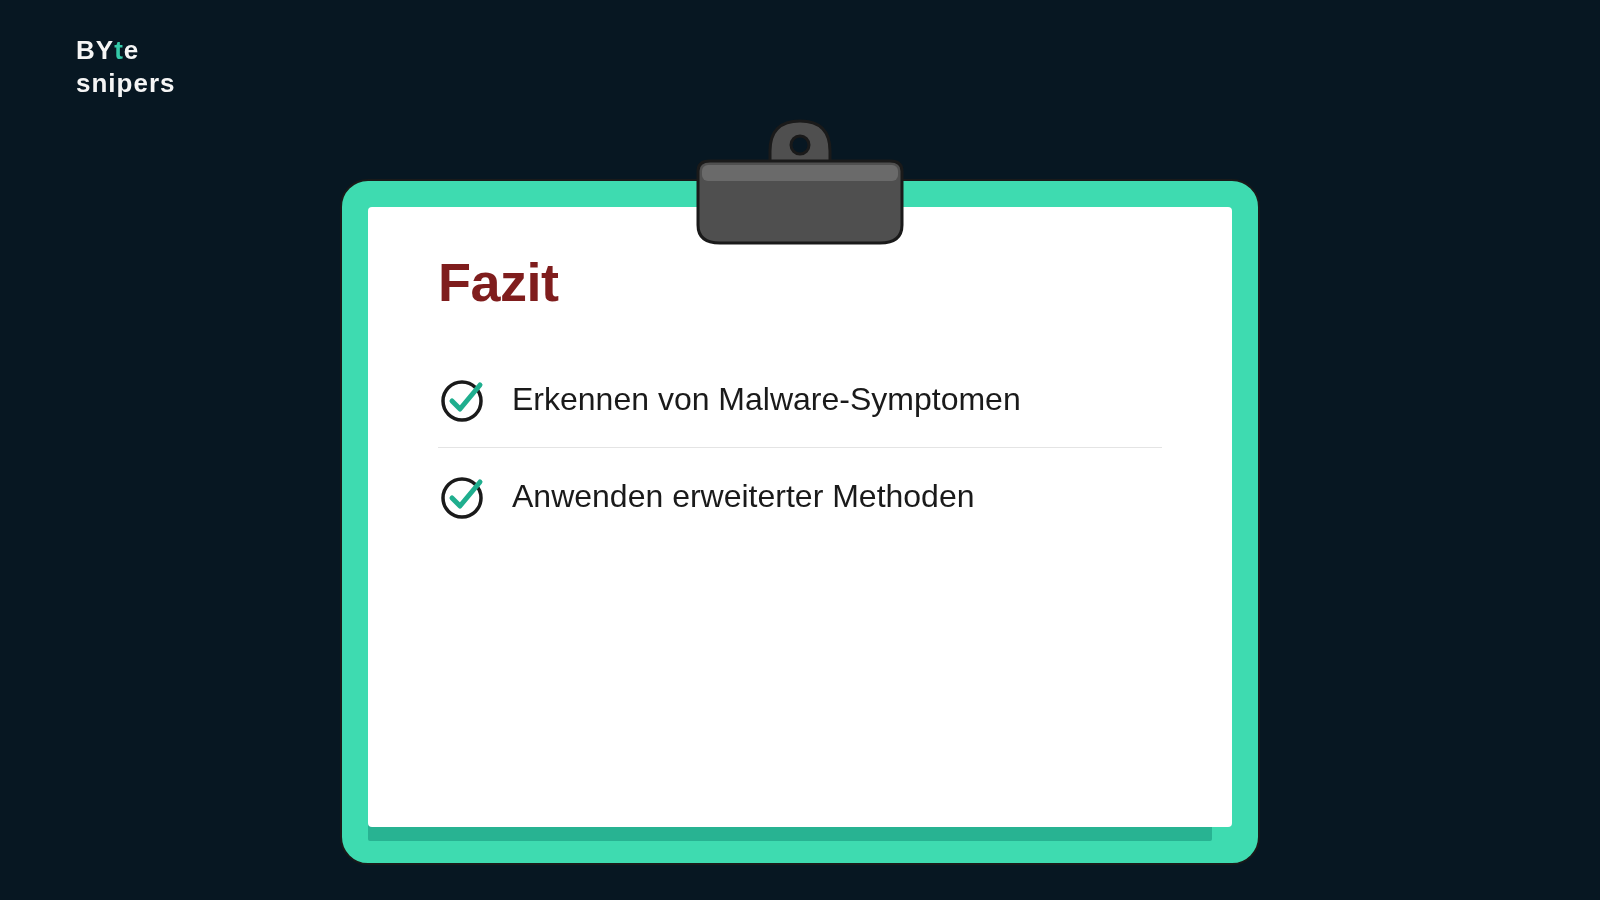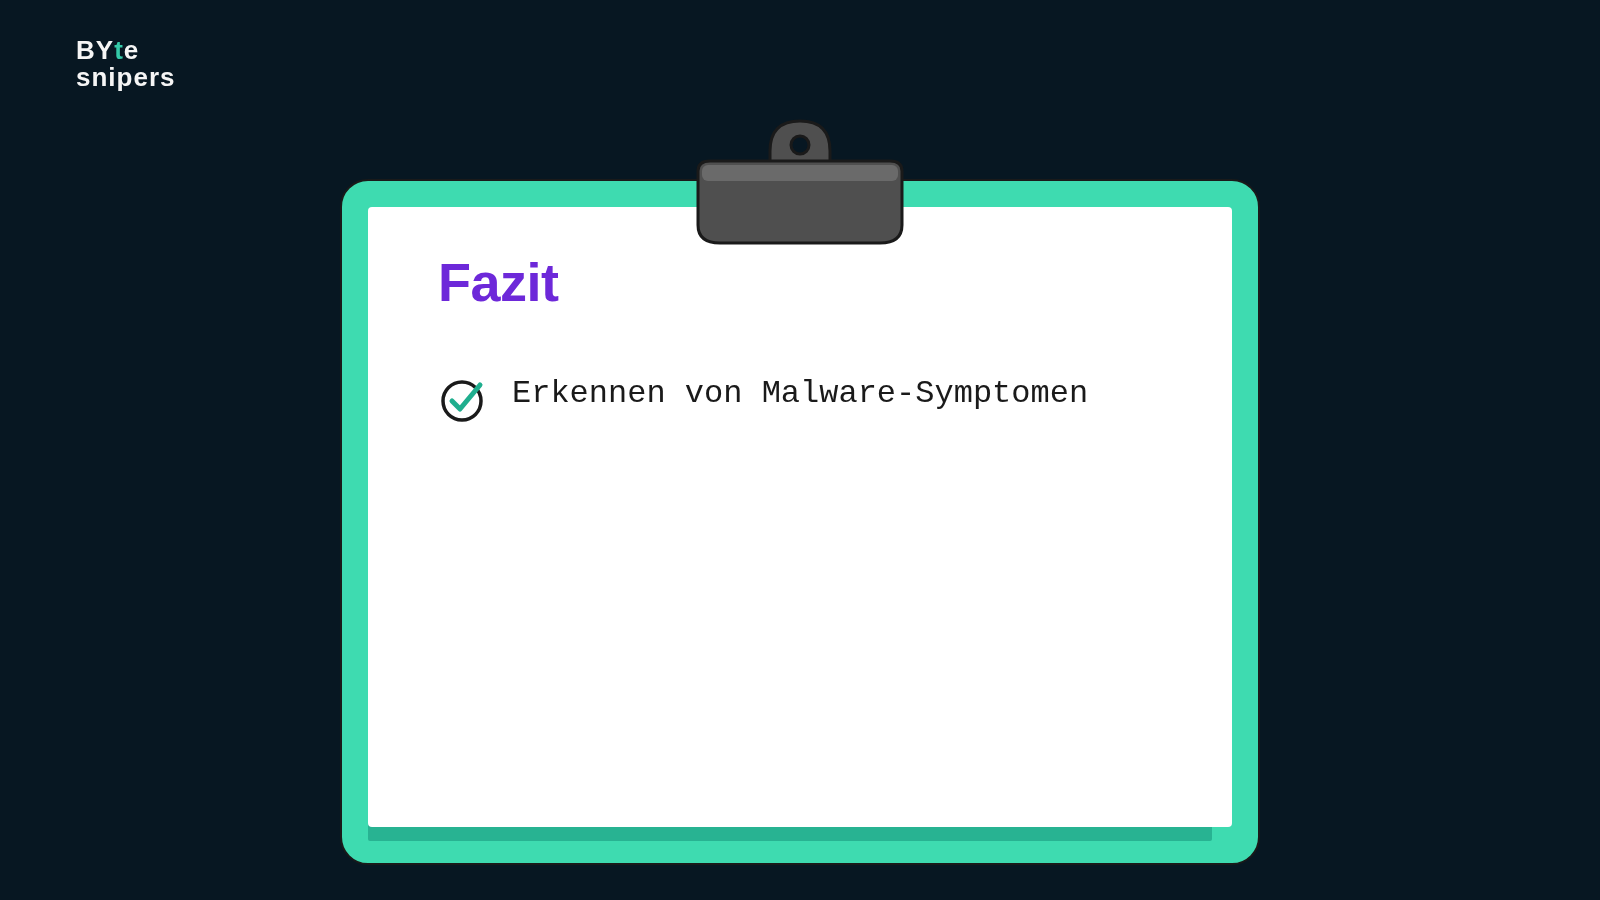--- a/index.html
+++ b/index.html
@@ -26,21 +26,21 @@
       font-weight: 700;
       letter-spacing: 1px;
       line-height: 0.95;
       font-family: 'Arial', sans-serif;
     }
     .logo-line1 {
       display: block;
     }
     .logo-line2 {
       display: block;
-      margin-top: 2px;
+      margin-top: 8px;
     }
     .logo-accent-t {
       color: #34c9a8;
     }
 
     .clipboard-container {
       position: absolute;
       left: 50%;
       top: 58%;
       transform: translate(-50%, -50%);
@@ -79,35 +79,34 @@
       background: #ffffff;
       border-radius: 4px;
       padding: 44px 70px 48px 70px;
       z-index: 2;
       min-height: 620px;
     }
 
     .title {
       font-size: 54px;
       font-weight: 800;
-      color: #6d28d9;
+      color: #7f1d1d;
       margin-bottom: 38px;
       letter-spacing: -0.5px;
     }
 
     .checklist {
       list-style: none;
     }
 
     .checklist-item {
       display: flex;
-      align-items: flex-start;
+      align-items: center;
       padding: 24px 0;
       gap: 26px;
-      font-family: Liberation Mono, monospace;
     }
     .checklist-item:not(:last-child) {
       border-bottom: 1px solid #e4e4e4;
     }
 
     .check-icon {
       flex-shrink: 0;
       width: 48px;
       height: 48px;
     }
@@ -161,16 +160,25 @@
       <ul class="checklist">
         <li class="checklist-item">
           <span class="check-icon">
             <svg width="48" height="48" viewBox="0 0 48 48">
               <circle cx="24" cy="26" r="19" fill="none" stroke="#1a1a1a" stroke-width="3.5"></circle>
               <path d="M 14 26 L 22 34 L 42 10" fill="none" stroke="#1fae8e" stroke-width="5" stroke-linecap="round" stroke-linejoin="round"></path>
             </svg>
           </span>
           <span class="item-text">Erkennen von Malware-Symptomen</span>
         </li>
+        <li class="checklist-item">
+          <span class="check-icon">
+            <svg width="48" height="48" viewBox="0 0 48 48">
+              <circle cx="24" cy="26" r="19" fill="none" stroke="#1a1a1a" stroke-width="3.5"></circle>
+              <path d="M 14 26 L 22 34 L 42 10" fill="none" stroke="#1fae8e" stroke-width="5" stroke-linecap="round" stroke-linejoin="round"></path>
+            </svg>
+          </span>
+          <span class="item-text">Anwenden erweiterter Methoden</span>
+        </li>
       </ul>
     </div>
   </div>
 </div>
 
 </body></html>

